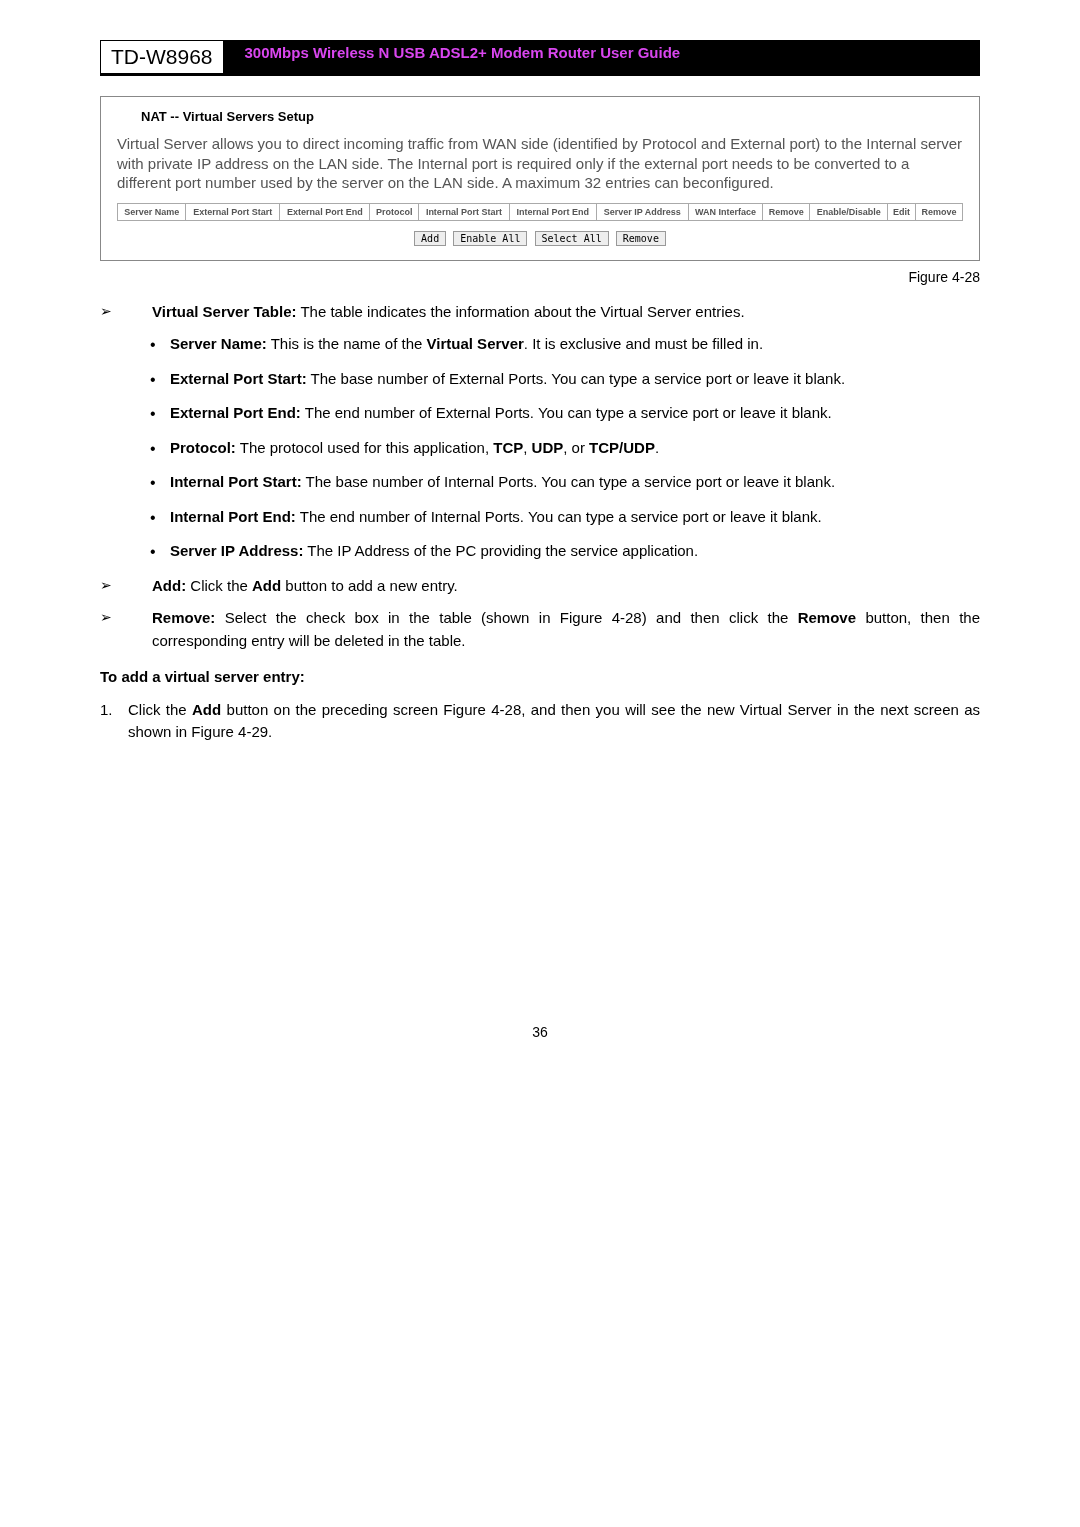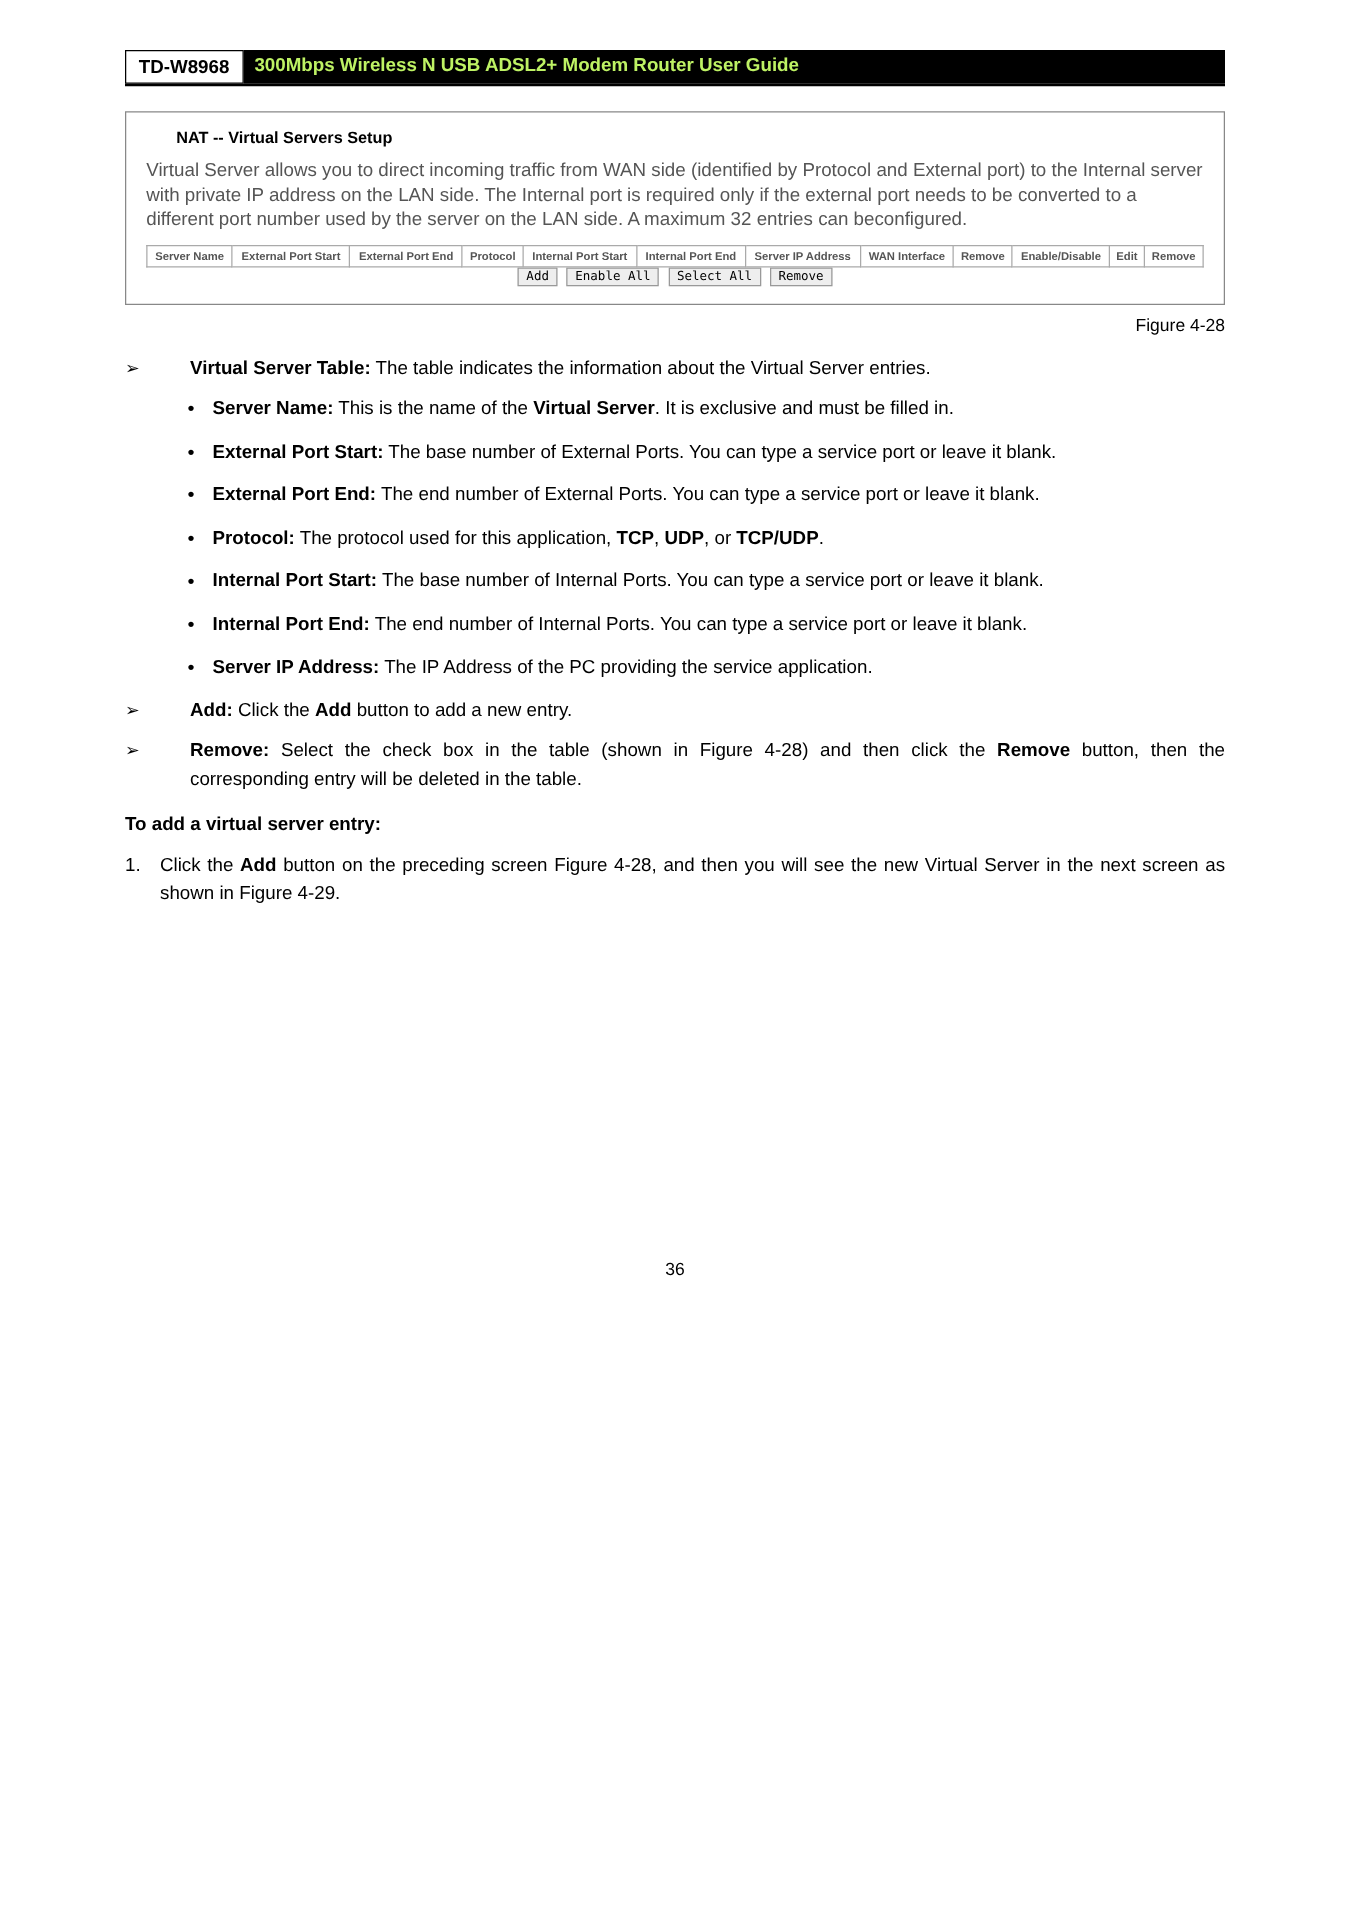--- a/index.html
+++ b/index.html
@@ -16,27 +16,27 @@
   border-bottom: 2px solid #000;
   margin-bottom: 20px;
 }
 .header-container {
   display: flex;
   align-items: stretch;
 }
 .model-box {
   border: 1px solid #000;
   padding: 4px 10px;
-  font-weight: bold;
-  font-size: 15px;
+  font-weight: normal;
+  font-size: 21px;
 }
 .title-box {
   background: #000;
-  color: #bef264;
-  padding: 4px 9px;
+  color: #d946ef;
+  padding: 4px 21px;
   font-weight: bold;
   font-size: 15px;
   flex: 1;
 }
 .screenshot-box {
   border: 1px solid #888;
   margin: 18px 0 8px 0;
   padding: 12px 16px 14px 16px;
   font-size: 11px;
 }
@@ -49,20 +49,21 @@
 .nat-desc {
   font-size: 15px;
   color: #555;
   line-height: 1.3;
   margin-bottom: 10px;
 }
 .nat-table {
   border-collapse: collapse;
   width: 100%;
   font-size: 9px;
+  margin-bottom: 10px;
 }
 .nat-table th {
   border: 1px solid #aaa;
   padding: 3px 4px;
   font-weight: bold;
   color: #555;
   white-space: nowrap;
 }
 .btn-row {
   text-align: center;

